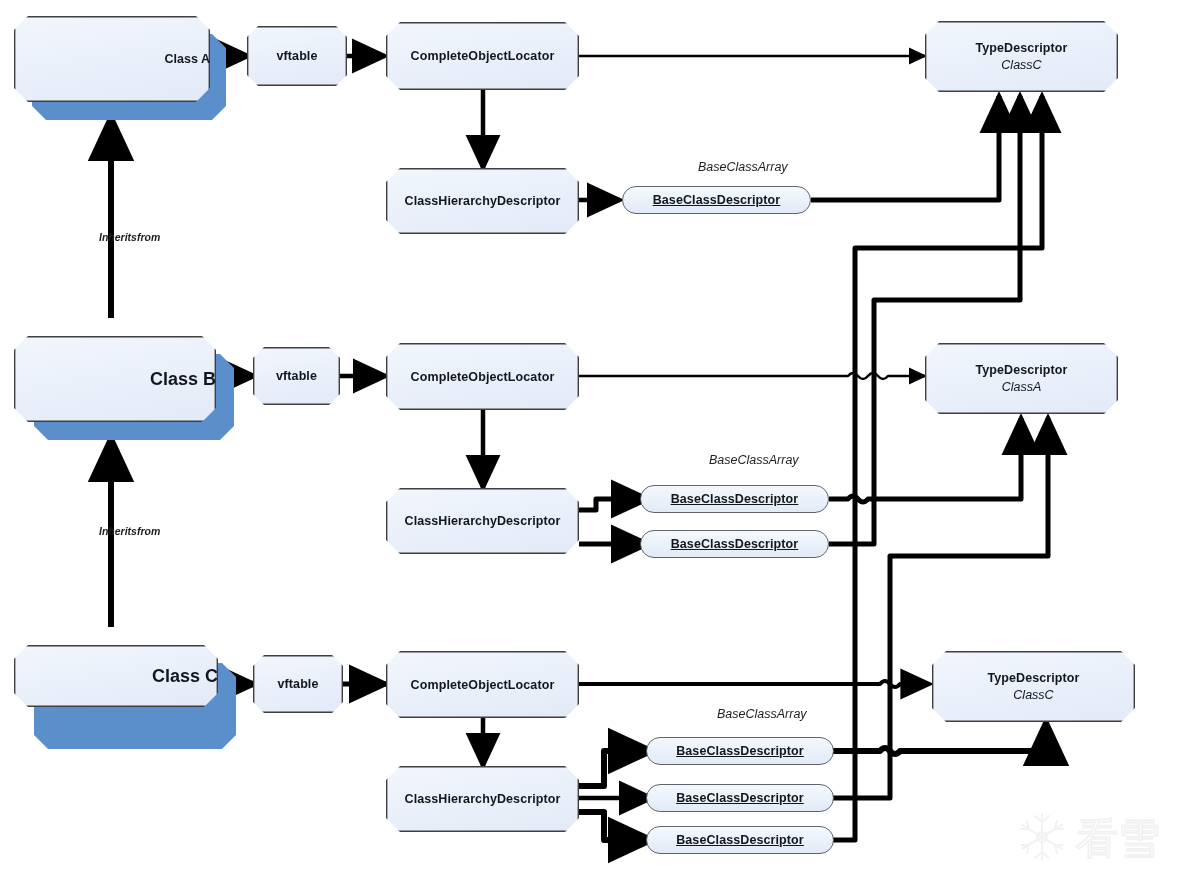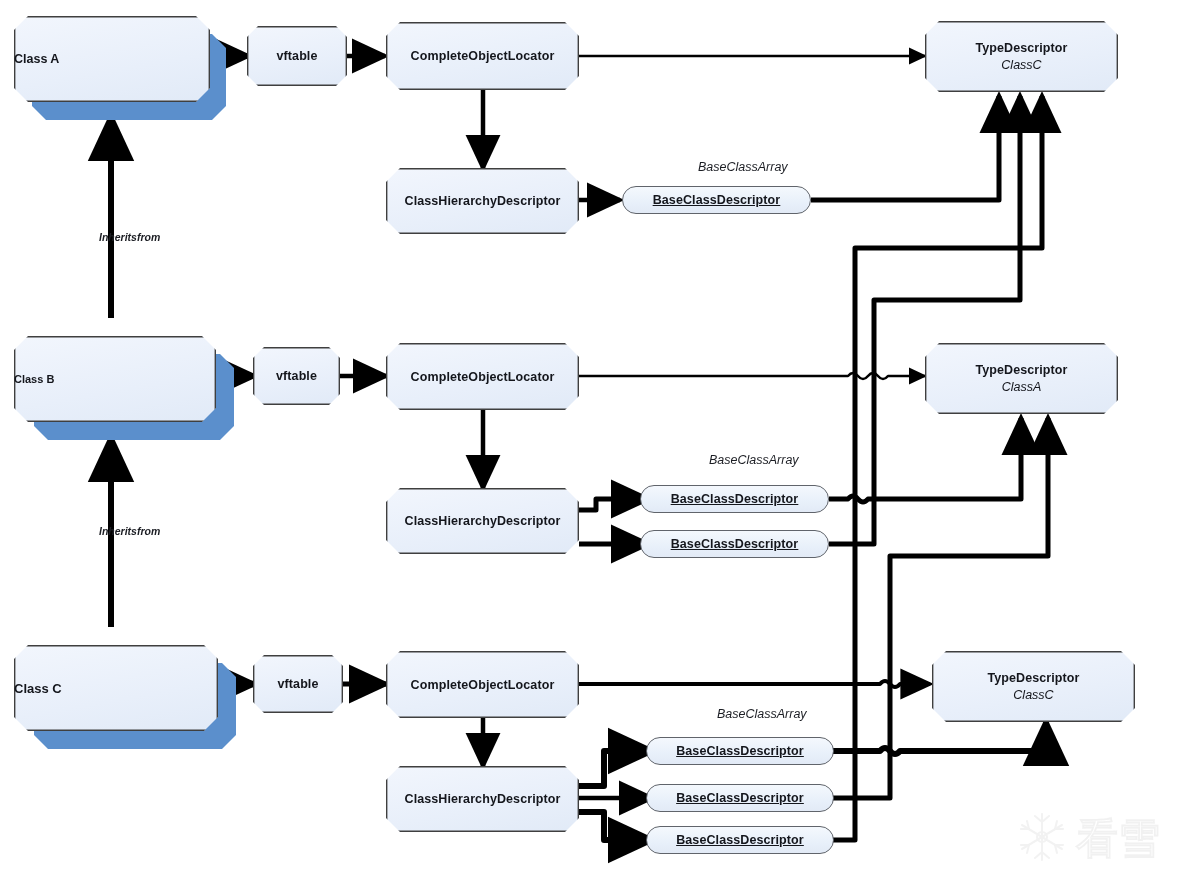--- a/index.html
+++ b/index.html
@@ -82,21 +82,21 @@
     border-radius:12px;
     clip-path:polygon(
       0 14px, 14px 0,
       calc(100% - 14px) 0, 100% 14px,
       100% calc(100% - 14px), calc(100% - 14px) 100%,
       14px 100%, 0 calc(100% - 14px));
   }
   .classstack .front{
     position:absolute;
     left:0; top:0;
-    display:flex; align-items:center; justify-content:flex-start;
+    display:flex; align-items:center; justify-content:flex-end;
     font-weight:bold;
     color:#14161c;
   }
 
   .caption{
     position:absolute;
     font-style:italic;
     color:#1c1e24;
     white-space:nowrap;
     z-index:6;
@@ -219,21 +219,21 @@
 
   <div class="node snip" style="left:925px;top:21px;width:193px;height:71px;font-size:12.5px;line-height:1.35;">
     <span class="t1">TypeDescriptor</span>
     <span class="t2">ClassC</span>
   </div>
 
   <div class="edgelabel" style="left:71px;top:231px;font-size:10.5px;">Inheritsfrom</div>
 
   <div class="classstack" style="left:14px;top:336px;width:220px;height:104px;">
     <div class="back" style="left:20px;top:18px;width:200px;height:86px;"></div>
-    <div class="front snip" style="width:202px;height:86px;font-size:11px;">
+    <div class="front snip" style="width:202px;height:86px;font-size:18px;">
       <span>Class B</span>
     </div>
   </div>
 
   <div class="node snip-sm" style="left:253px;top:347px;width:87px;height:58px;font-size:12.5px;">
     <span class="t1">vftable</span>
   </div>
 
   <div class="node snip" style="left:386px;top:343px;width:193px;height:67px;font-size:12.5px;">
     <span class="t1">CompleteObjectLocator</span>
@@ -255,21 +255,21 @@
 
   <div class="node snip" style="left:925px;top:343px;width:193px;height:71px;font-size:12.5px;line-height:1.35;">
     <span class="t1">TypeDescriptor</span>
     <span class="t2">ClassA</span>
   </div>
 
   <div class="edgelabel" style="left:71px;top:525px;font-size:10.5px;">Inheritsfrom</div>
 
   <div class="classstack" style="left:14px;top:645px;width:222px;height:104px;">
     <div class="back" style="left:20px;top:18px;width:202px;height:86px;"></div>
-    <div class="front snip" style="width:204px;height:86px;font-size:13px;">
+    <div class="front snip" style="width:204px;height:62px;font-size:18px;">
       <span>Class C</span>
     </div>
   </div>
 
   <div class="node snip-sm" style="left:253px;top:655px;width:90px;height:58px;font-size:12.5px;">
     <span class="t1">vftable</span>
   </div>
 
   <div class="node snip" style="left:386px;top:651px;width:193px;height:67px;font-size:12.5px;">
     <span class="t1">CompleteObjectLocator</span>

